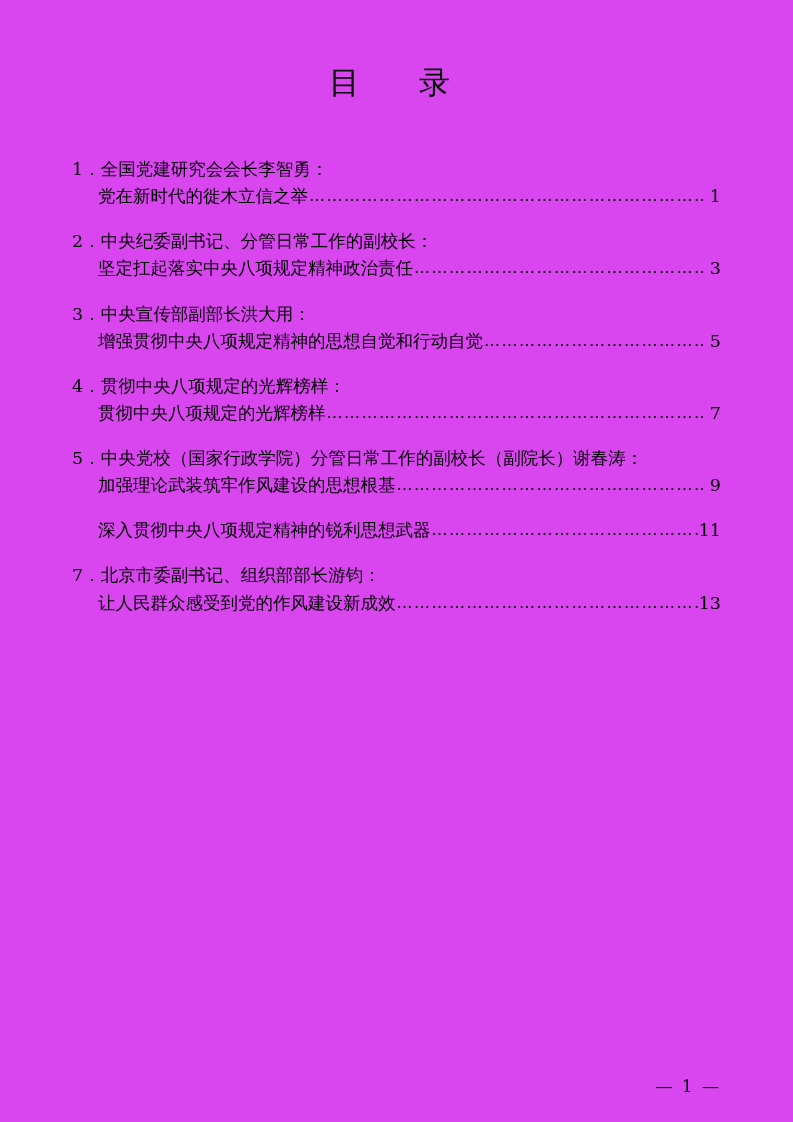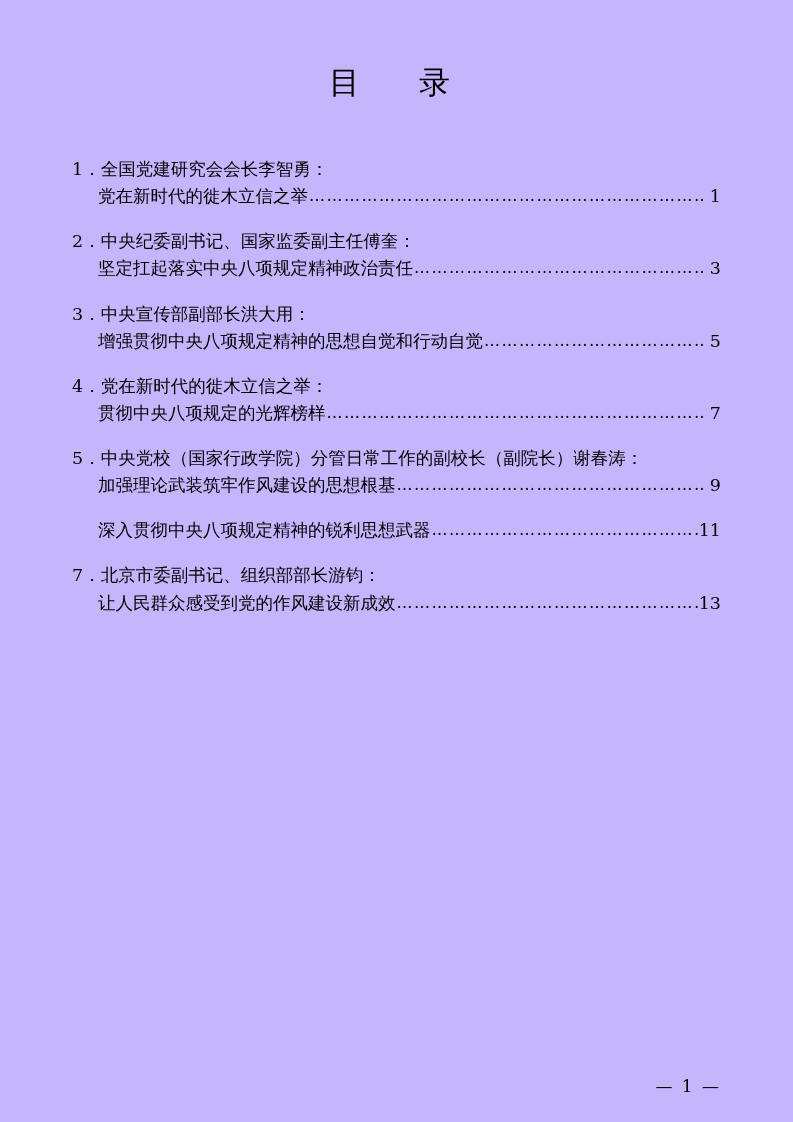--- a/index.html
+++ b/index.html
@@ -8,21 +8,21 @@
     background: #ffffff;
   }
   body {
     font-family: "DejaVu Serif", "Liberation Serif", serif;
     color: #000000;
   }
   .page {
     position: relative;
     width: 793px;
     height: 1122px;
-    background: #c4b5fd;
+    background: #d946ef;
     box-sizing: border-box;
     overflow: hidden;
   }
   .doc-title {
     text-align: center;
     font-size: 31px;
     letter-spacing: 14px;
     padding-top: 62px;
     font-weight: normal;
     font-family: "DejaVu Serif", "Liberation Serif", serif;
@@ -92,37 +92,37 @@
   <div class="toc">
       <div class="toc-entry">
         <div class="entry-line1"><span class="entry-num">1．</span><span>全国党建研究会会长李智勇：</span></div>
         <div class="entry-line2">
           <span class="entry-title">党在新时代的徙木立信之举</span>
           <span class="leader">…………………………………………………………………………………………………………………………</span>
           <span class="page-num">1</span>
         </div>
       </div>
       <div class="toc-entry">
-        <div class="entry-line1"><span class="entry-num">2．</span><span>中央纪委副书记、国家监委副主任傅奎：</span></div>
+        <div class="entry-line1"><span class="entry-num">2．</span><span>中央纪委副书记、分管日常工作的副校长：</span></div>
         <div class="entry-line2">
           <span class="entry-title">坚定扛起落实中央八项规定精神政治责任</span>
           <span class="leader">…………………………………………………………………………………………………………………………</span>
           <span class="page-num">3</span>
         </div>
       </div>
       <div class="toc-entry">
         <div class="entry-line1"><span class="entry-num">3．</span><span>中央宣传部副部长洪大用：</span></div>
         <div class="entry-line2">
           <span class="entry-title">增强贯彻中央八项规定精神的思想自觉和行动自觉</span>
           <span class="leader">…………………………………………………………………………………………………………………………</span>
           <span class="page-num">5</span>
         </div>
       </div>
       <div class="toc-entry">
-        <div class="entry-line1"><span class="entry-num">4．</span><span>党在新时代的徙木立信之举：</span></div>
+        <div class="entry-line1"><span class="entry-num">4．</span><span>贯彻中央八项规定的光辉榜样：</span></div>
         <div class="entry-line2">
           <span class="entry-title">贯彻中央八项规定的光辉榜样</span>
           <span class="leader">…………………………………………………………………………………………………………………………</span>
           <span class="page-num">7</span>
         </div>
       </div>
       <div class="toc-entry">
         <div class="entry-line1"><span class="entry-num">5．</span><span>中央党校（国家行政学院）分管日常工作的副校长（副院长）谢春涛：</span></div>
         <div class="entry-line2">
           <span class="entry-title">加强理论武装筑牢作风建设的思想根基</span>

